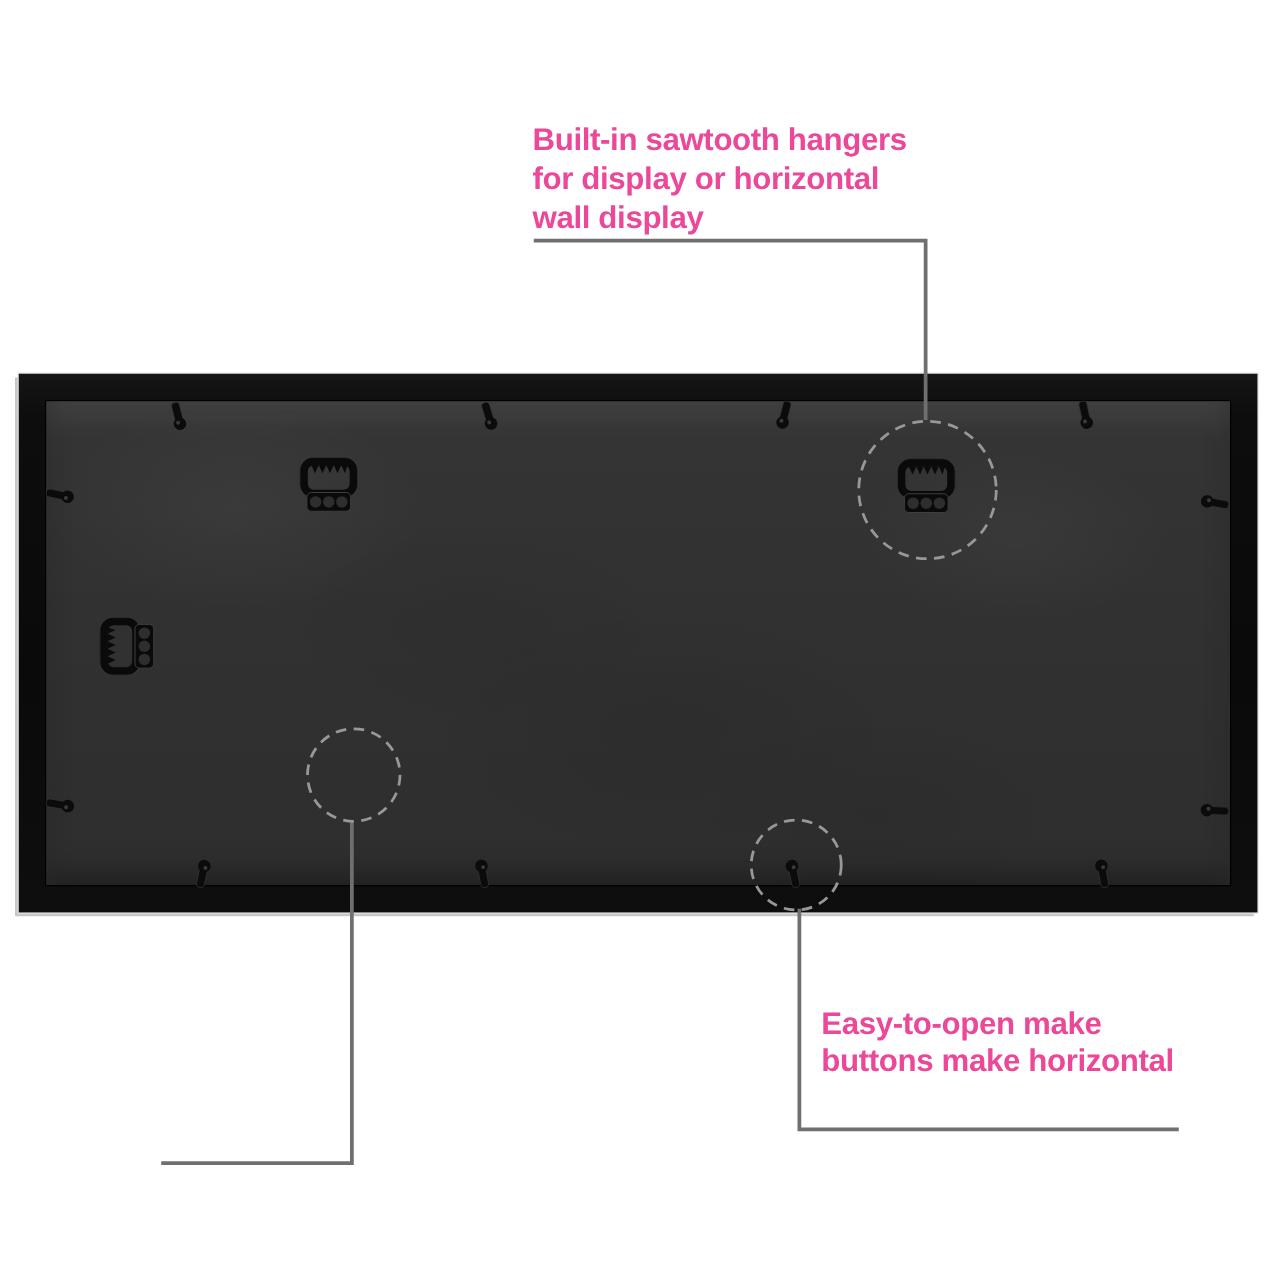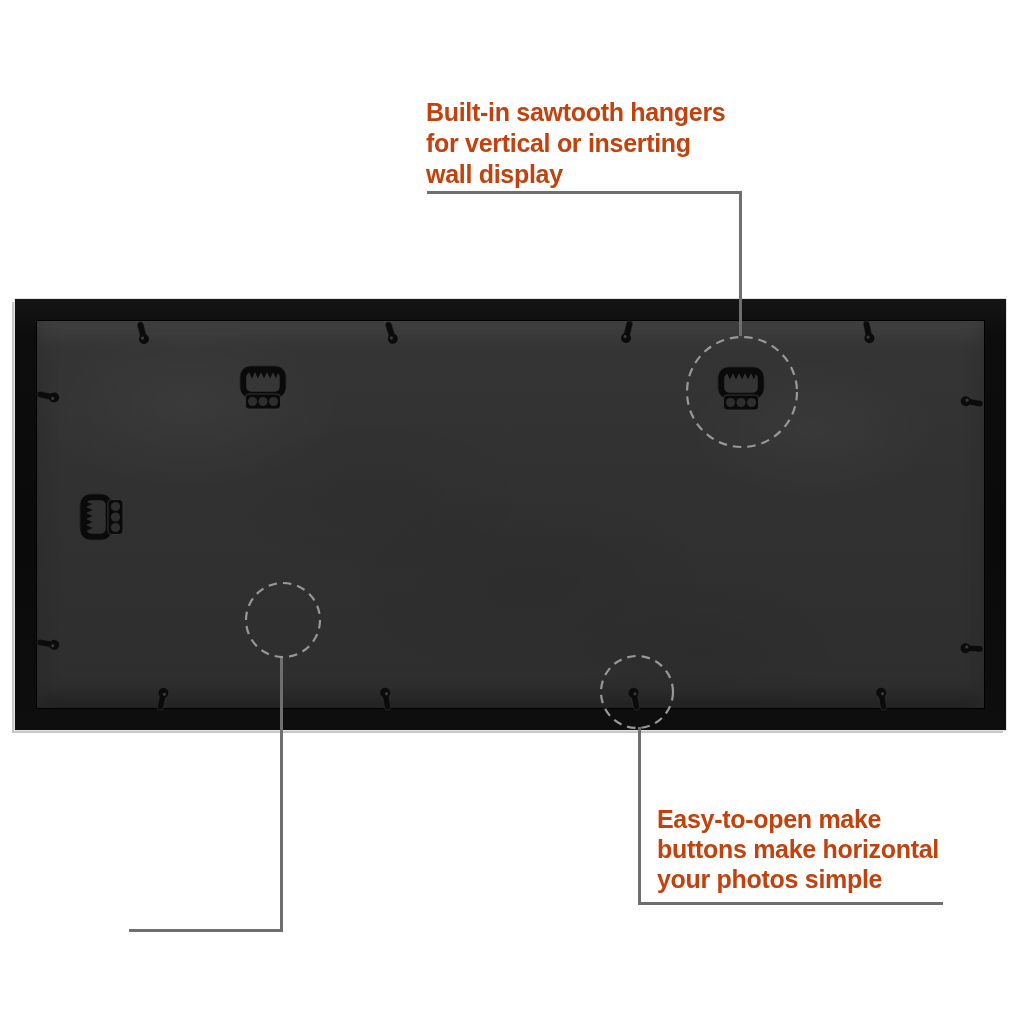--- a/index.html
+++ b/index.html
@@ -21,21 +21,21 @@
       radial-gradient(210px 120px at 82% 28%, rgba(255,255,255,0.03), transparent 60%),
       radial-gradient(280px 150px at 36% 46%, rgba(0,0,0,0.05), transparent 60%),
       radial-gradient(260px 140px at 70% 85%, rgba(0,0,0,0.06), transparent 60%),
       linear-gradient(180deg,#3b3b3b 0%,#343434 8%,#313131 45%,#2e2e2e 100%);
     box-shadow:0 0 0 1px #000000,
       inset 0 10px 22px rgba(255,255,255,0.045),
       inset 0 -10px 20px rgba(0,0,0,0.30);
   }
   .overlay{position:absolute;left:0;top:0;width:1024px;height:1024px;}
   .callout{
-    position:absolute;color:#c2410c;font-weight:700;font-size:25px;
+    position:absolute;color:#ec4899;font-weight:700;font-size:25px;
     line-height:31px;letter-spacing:-0.3px;white-space:nowrap;
   }
   .callout span{display:block;}
   .callout-top{left:426px;top:97px;}
   .callout-bl{left:129px;top:869px;line-height:30px;}
   .callout-br{left:657px;top:804px;line-height:30px;}
 </style>
 </head>
 <body>
 
@@ -87,24 +87,23 @@
 
     <use href="#turnbtn" transform="translate(38,394) rotate(-78)"></use>
     <use href="#turnbtn" transform="translate(38,642) rotate(-80)"></use>
 
     <use href="#turnbtn" transform="translate(982,404) rotate(100)"></use>
     <use href="#turnbtn" transform="translate(982,649) rotate(93)"></use>
   </svg>
 
   <div class="callout callout-top">
     <span>Built-in sawtooth hangers</span>
-    <span>for vertical or inserting</span>
+    <span>for display or horizontal</span>
     <span>wall display</span>
   </div>
 
 
   <div class="callout callout-br">
     <span>Easy-to-open make</span>
     <span>buttons make horizontal</span>
-    <span>your photos simple</span>
   </div>
 
 </div>
 
 </body></html>

